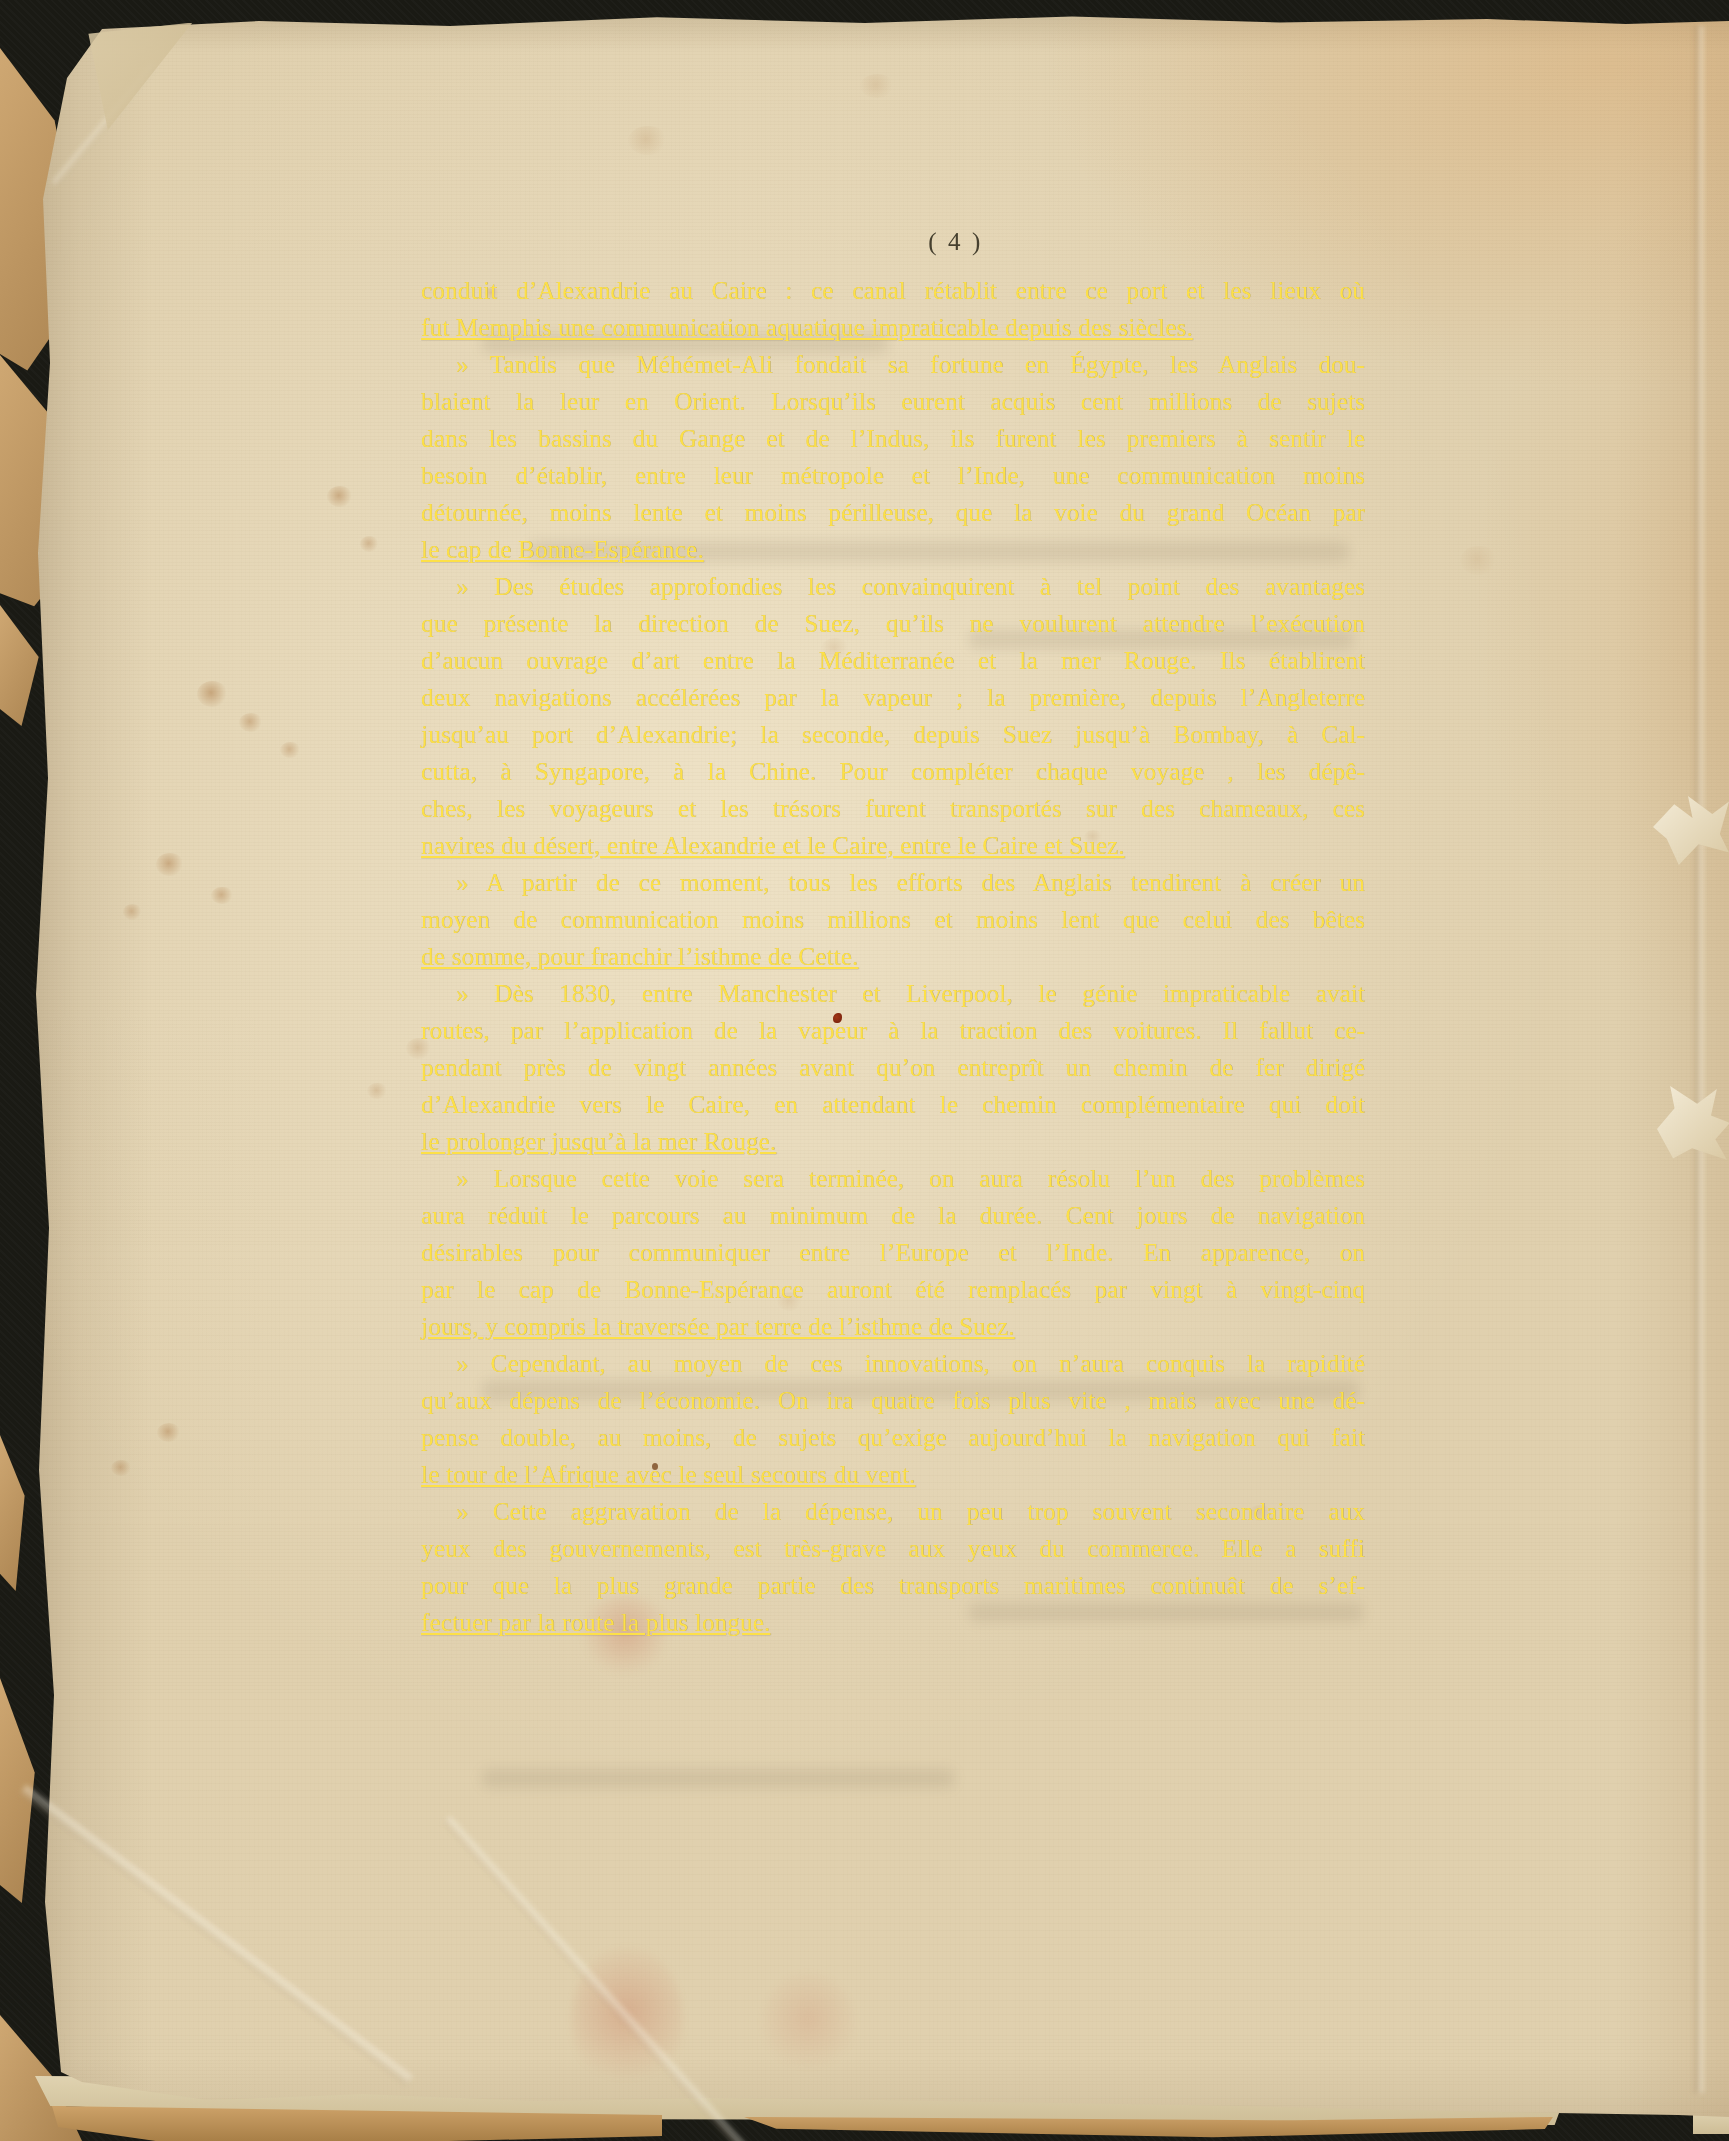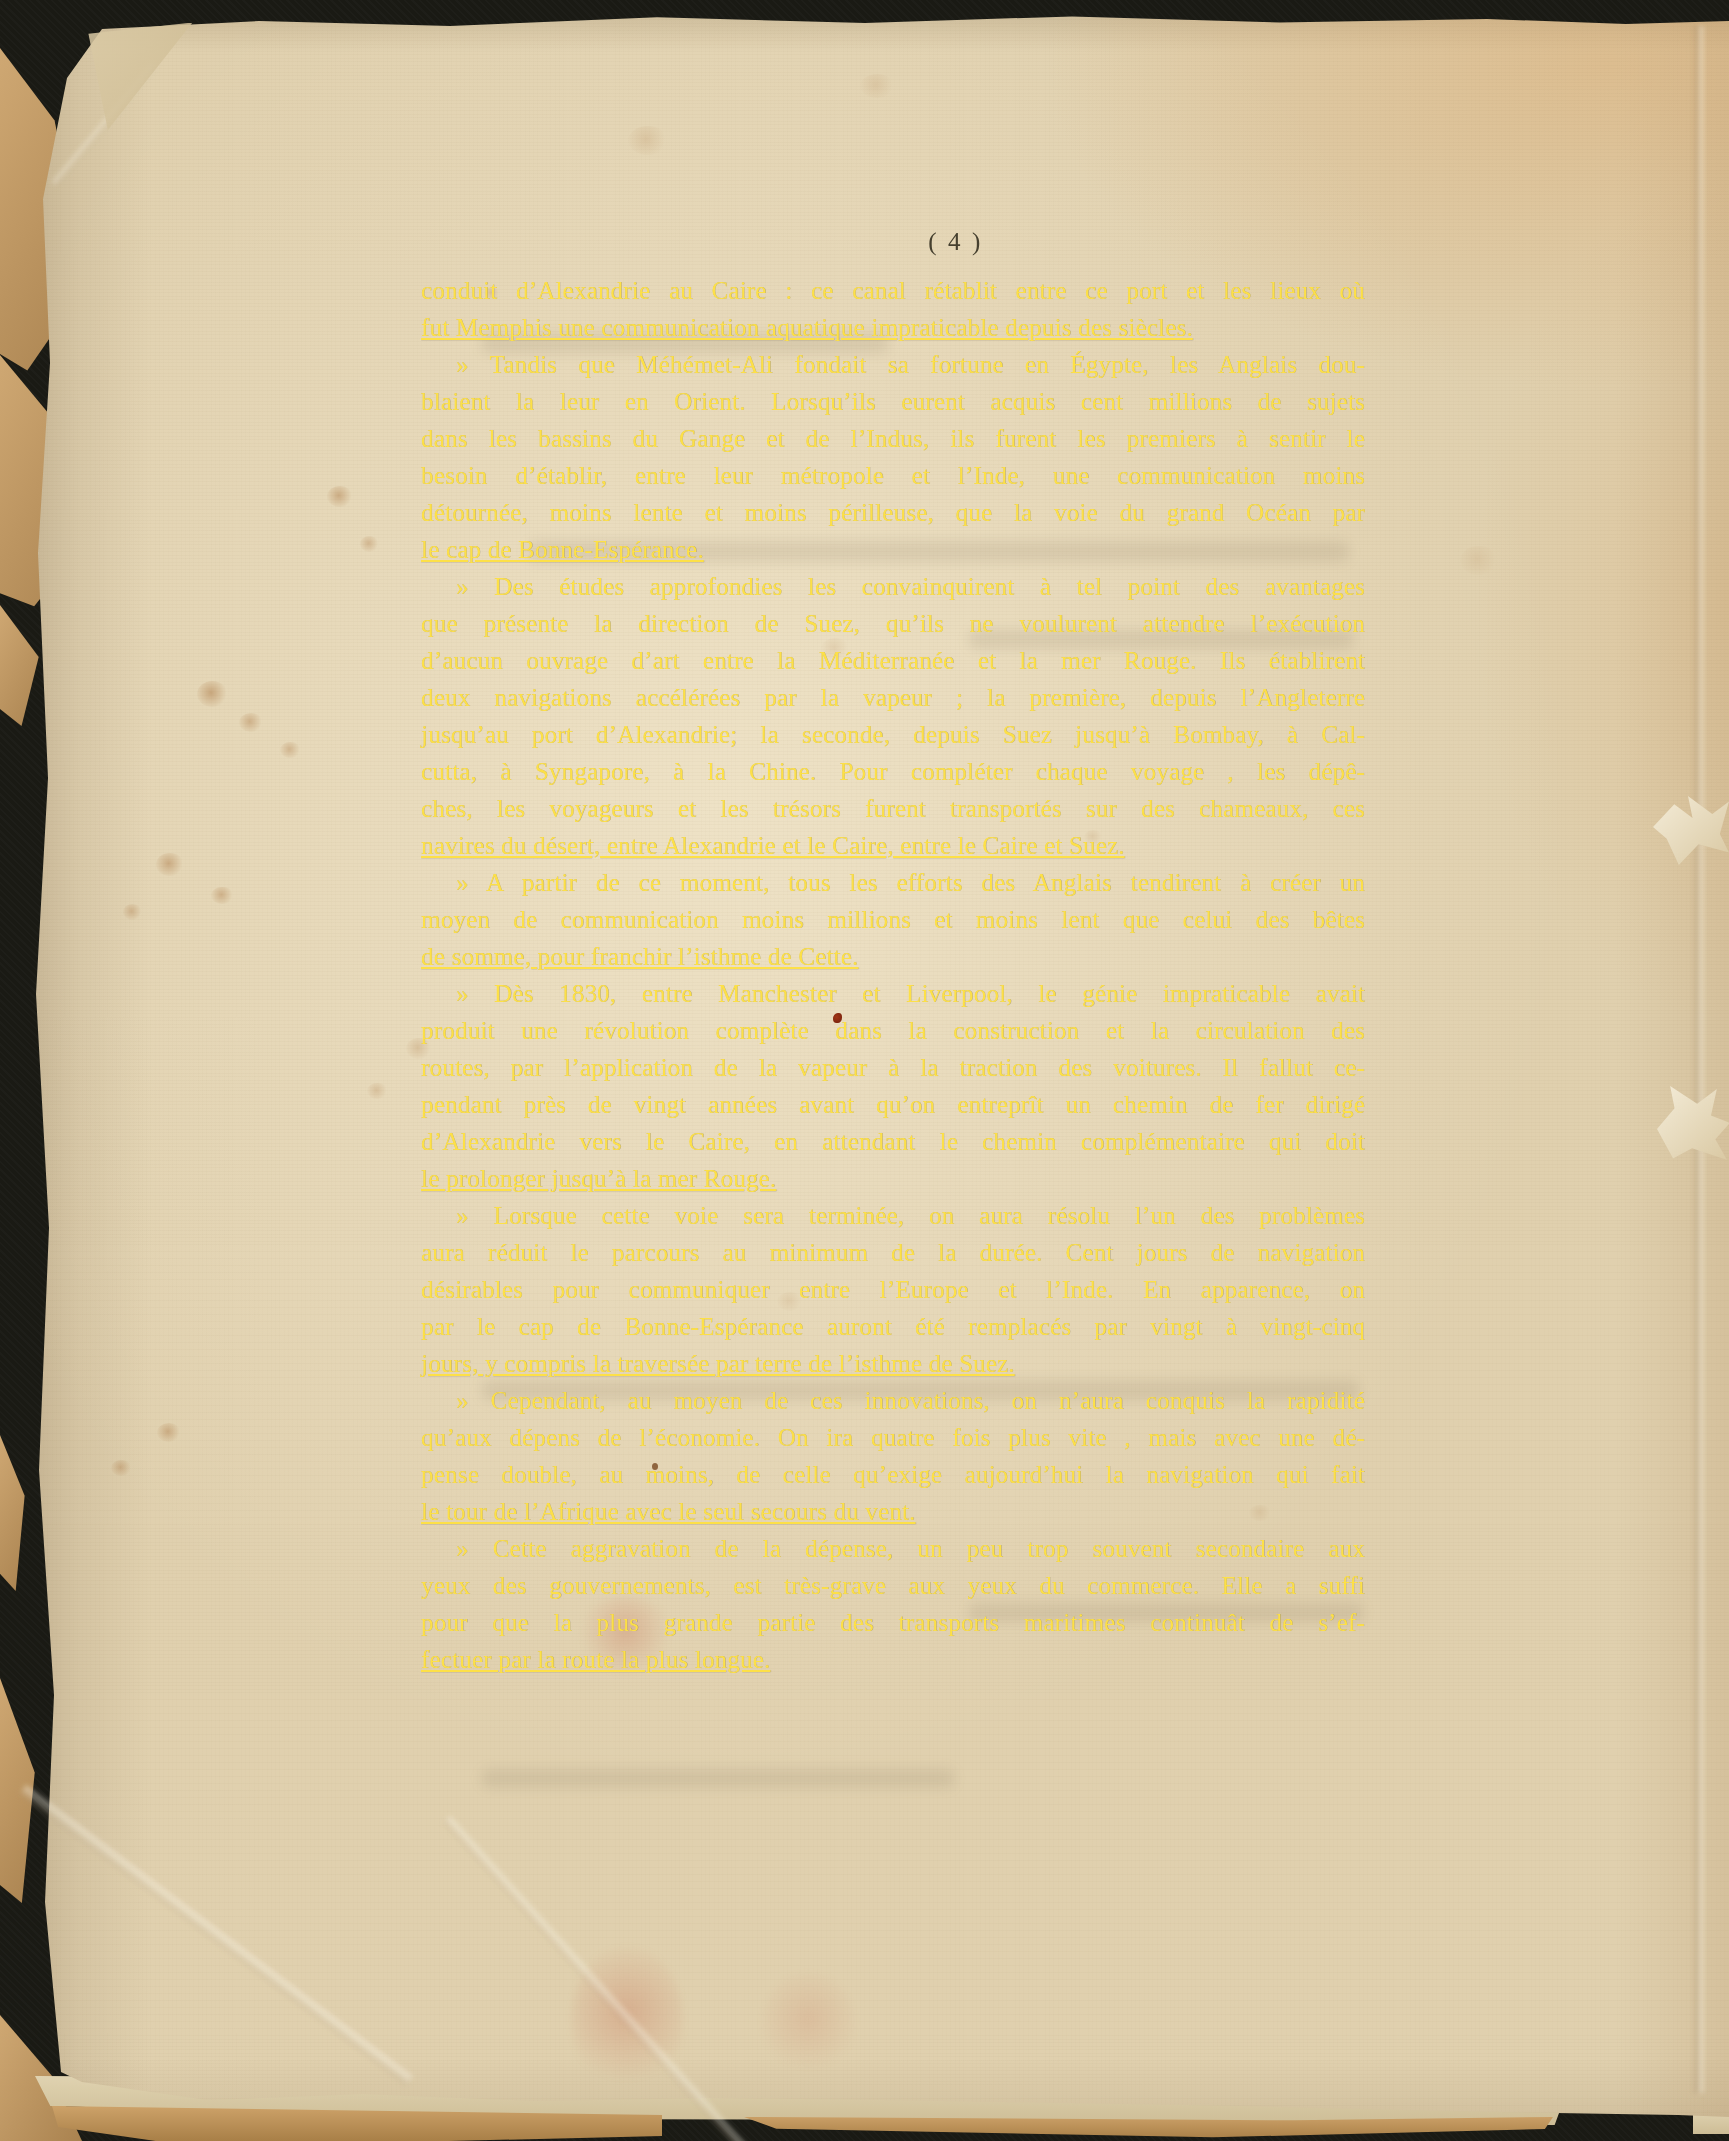--- a/index.html
+++ b/index.html
@@ -148,33 +148,32 @@
       <div class="line">d’aucun ouvrage d’art entre la Méditerranée et la mer Rouge. Ils établirent</div>
       <div class="line">deux navigations accélérées par la vapeur ; la première, depuis l’Angleterre</div>
       <div class="line">jusqu’au port d’Alexandrie; la seconde, depuis Suez jusqu’à Bombay, à Cal-</div>
       <div class="line">cutta, à Syngapore, à la Chine. Pour compléter chaque voyage , les dépê-</div>
       <div class="line">ches, les voyageurs et les trésors furent transportés sur des chameaux, ces</div>
       <div class="line last">navires du désert, entre Alexandrie et le Caire, entre le Caire et Suez.</div>
       <div class="line indent">» A partir de ce moment, tous les efforts des Anglais tendirent à créer un</div>
       <div class="line">moyen de communication moins millions et moins lent que celui des bêtes</div>
       <div class="line last">de somme, pour franchir l’isthme de Cette.</div>
       <div class="line indent">» Dès 1830, entre Manchester et Liverpool, le génie impraticable avait</div>
-      <div class="line">produit une révolution complète dans la construction et la circulation des</div>
       <div class="line">routes, par l’application de la vapeur à la traction des voitures. Il fallut ce-</div>
       <div class="line">pendant près de vingt années avant qu’on entreprît un chemin de fer dirigé</div>
       <div class="line">d’Alexandrie vers le Caire, en attendant le chemin complémentaire qui doit</div>
       <div class="line last">le prolonger jusqu’à la mer Rouge.</div>
       <div class="line indent">» Lorsque cette voie sera terminée, on aura résolu l’un des problèmes</div>
       <div class="line">aura réduit le parcours au minimum de la durée. Cent jours de navigation</div>
       <div class="line">désirables pour communiquer entre l’Europe et l’Inde. En apparence, on</div>
       <div class="line">par le cap de Bonne-Espérance auront été remplacés par vingt à vingt-cinq</div>
       <div class="line last">jours, y compris la traversée par terre de l’isthme de Suez.</div>
       <div class="line indent">» Cependant, au moyen de ces innovations, on n’aura conquis la rapidité</div>
       <div class="line">qu’aux dépens de l’économie. On ira quatre fois plus vite , mais avec une dé-</div>
-      <div class="line">pense double, au moins, de celle qu’exige aujourd’hui la navigation qui fait</div>
+      <div class="line">pense double, au moins, de sujets qu’exige aujourd’hui la navigation qui fait</div>
       <div class="line last">le tour de l’Afrique avec le seul secours du vent.</div>
       <div class="line indent">» Cette aggravation de la dépense, un peu trop souvent secondaire aux</div>
       <div class="line">yeux des gouvernements, est très-grave aux yeux du commerce. Elle a suffi</div>
       <div class="line">pour que la plus grande partie des transports maritimes continuât de s’ef-</div>
       <div class="line last">fectuer par la route la plus longue.</div>
     </div>
 
 </div>
 
 

